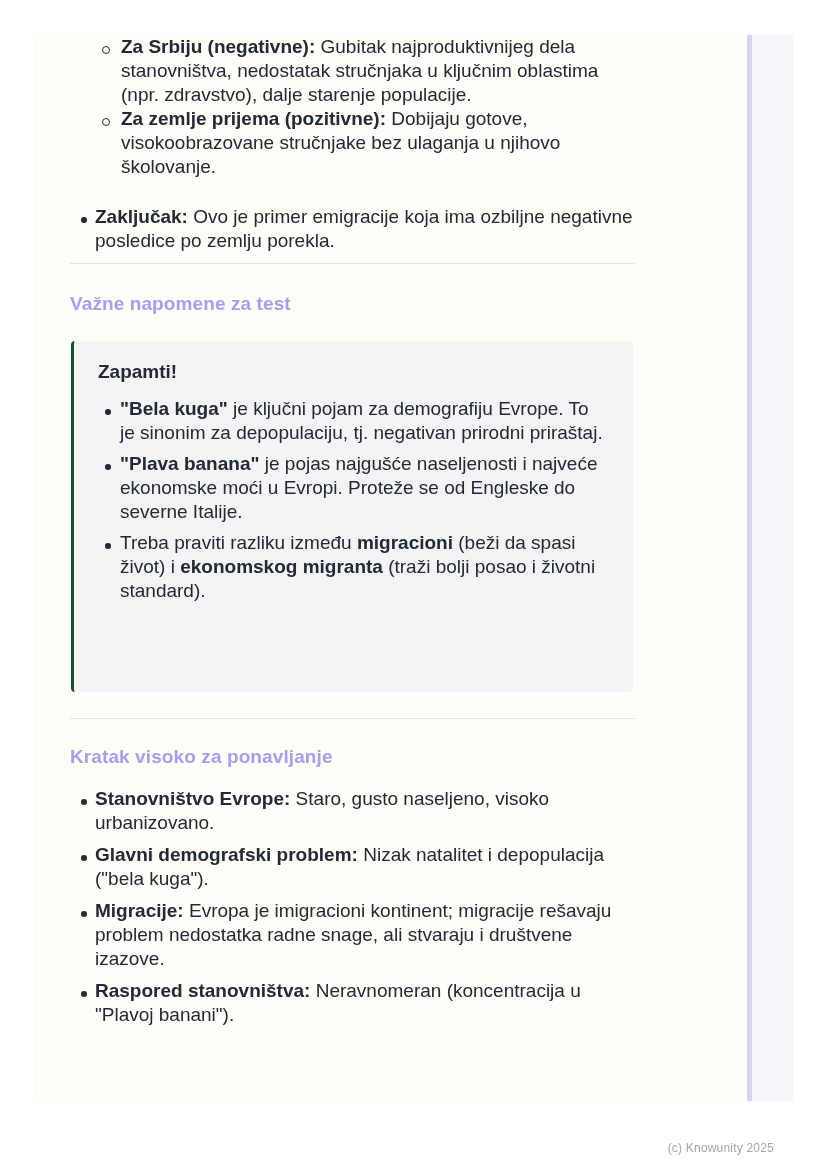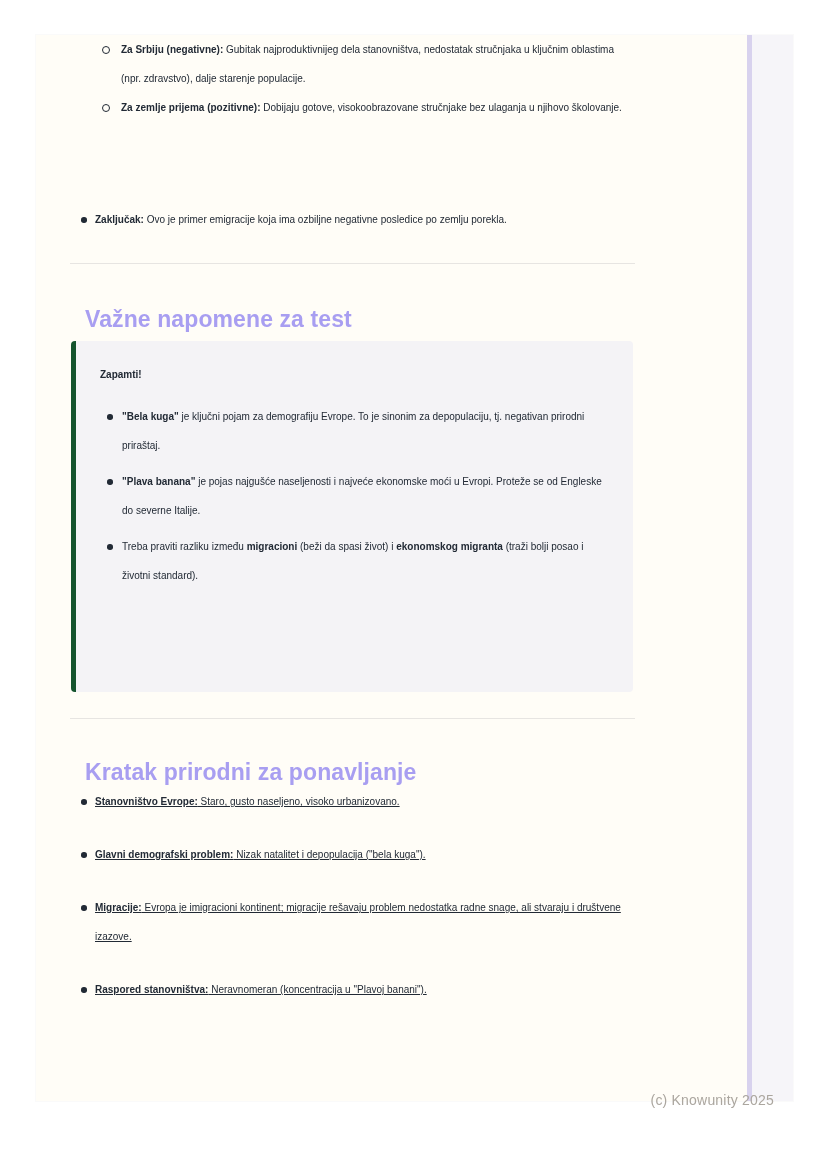--- a/index.html
+++ b/index.html
@@ -21,22 +21,22 @@
     display: flex;
     box-shadow: 0 0 0 1px rgba(0,0,0,0.02);
   }
   .doc-area   { width: 711px; background: #fffdf7; }
   .edge-bar   { width: 5px;  background: #d8d2ee; }
   .edge-strip { width: 41px; background: #f6f5f9; }
 
   .abs { position: absolute; left: 70px; width: 565px; }
 
   .body-text, li, .callout-title {
-    font-size: 10px;
-    line-height: 29px;
+    font-size: 19px;
+    line-height: 24px;
   }
 
   ul { list-style: none; margin: 0; padding: 0; }
   li { position: relative; }
   li + li { }
 
   .li-text { display: block; }
 
   .marker { position: absolute; display: block; }
   .marker.disc {
@@ -54,53 +54,53 @@
   .main-list li   { padding-left: 25px; }
   .main-list .marker { left: 11px; }
 
   .divider {
     border: none;
     border-top: 1px solid #e7e5e2;
     margin: 0;
   }
 
   h2.section-heading {
-    margin: 15px;
-    font-size: 23px;
+    margin: 0;
+    font-size: 19px;
     line-height: 28px;
     font-weight: bold;
     color: #a89ef1;
     letter-spacing: 0.1px;
   }
 
   .callout {
     box-sizing: border-box;
     left: 71px;
     width: 562px;
     height: 351px;
     background: #f4f3f6;
-    border-left: 5px solid #14532d;
+    border-left: 3px solid #14532d;
     border-radius: 4px;
     padding: 19px 28px 20px 24px;
     overflow: hidden;
   }
   .callout-title { font-weight: bold; margin: 0 0 13px 0; }
   .callout-list li { padding-left: 22px; }
   .callout-list .marker { left: 7px; }
   .callout-list li + li { margin-top: 7px; }
 
-  .review-list li + li { margin-top: 24px; }
+  .review-list li + li { margin-top: 8px; }
   .review-list li { padding-left: 25px; }
   .review-list .marker { left: 11px; }
 
   .footer-credit {
     position: absolute;
-    top: 1094px;
+    top: 1142px;
     right: 54px;
-    font-size: 14px;
+    font-size: 12px;
     line-height: 12px;
     color: #aba69f;
     letter-spacing: 0.2px;
   }
 </style>
 </head>
 <body>
 
 <div class="page-card">
   <div class="doc-area"></div>
@@ -143,23 +143,23 @@
       </li>
       <li>
         <span class="marker disc"></span>
         <span class="li-text">Treba praviti razliku između <strong>migracioni</strong> (beži da spasi život) i <strong>ekonomskog migranta</strong> (traži bolji posao i životni standard).</span>
       </li>
     </ul>
 </div>
 
 <hr class="abs divider" style="top: 718px;">
 
-<h2 class="abs section-heading" style="top: 743px;">Kratak prirodni za ponavljanje</h2>
+<h2 class="abs section-heading" style="top: 743px;">Kratak visoko za ponavljanje</h2>
 
-<ul class="abs review-list" style="top: 787px; text-decoration: underline;">
+<ul class="abs review-list" style="top: 787px;">
     <li>
       <span class="marker disc"></span>
       <span class="li-text"><strong>Stanovništvo Evrope:</strong> Staro, gusto naseljeno, visoko urbanizovano.</span>
     </li>
     <li>
       <span class="marker disc"></span>
       <span class="li-text"><strong>Glavni demografski problem:</strong> Nizak natalitet i depopulacija ("bela kuga").</span>
     </li>
     <li>
       <span class="marker disc"></span>

